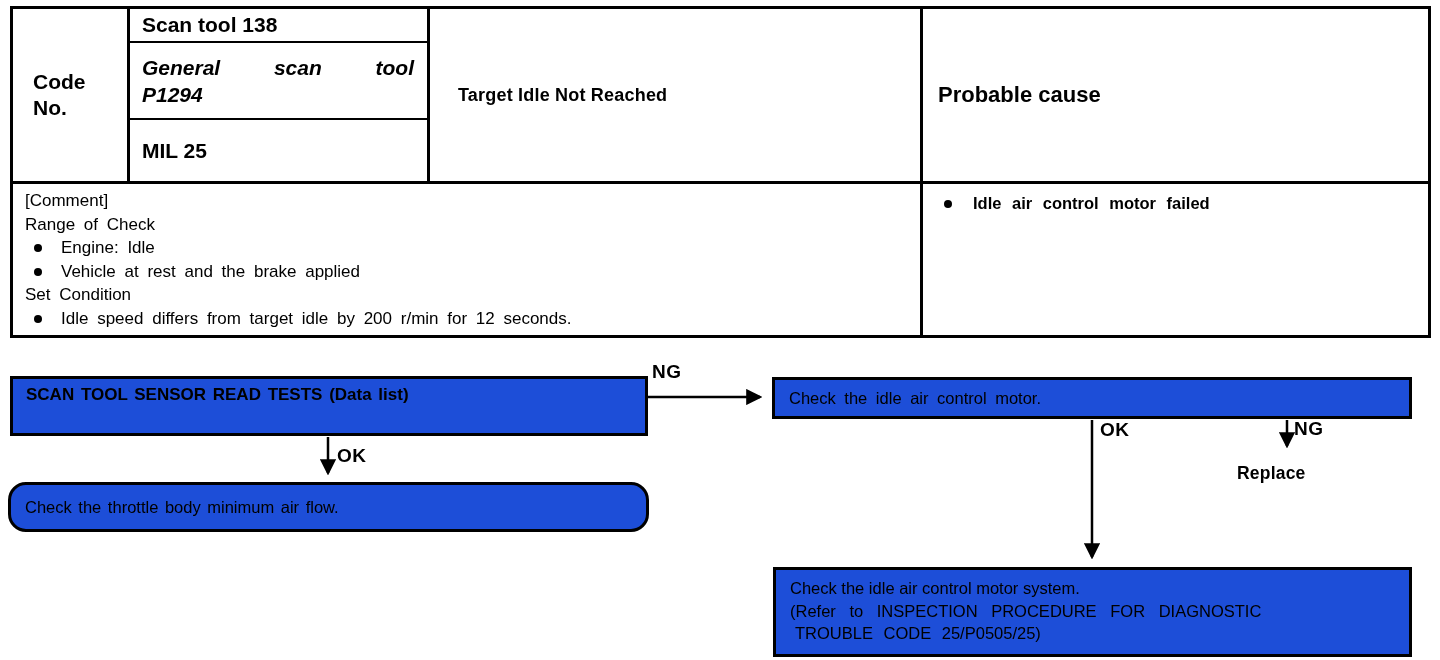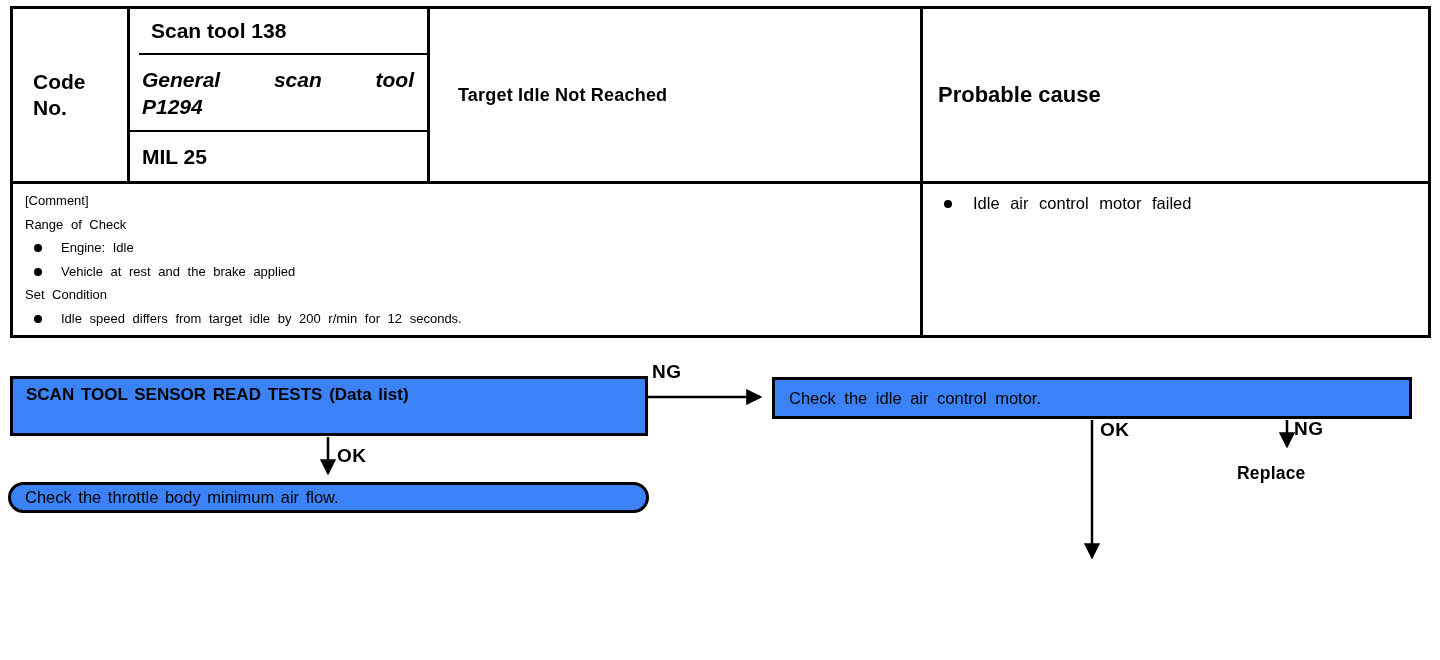--- a/index.html
+++ b/index.html
@@ -26,64 +26,64 @@
   }
   .cell-code .code-text { width: 72px; }
   .cell-scantools {
     grid-column: 2; grid-row: 1; border-right: 3px solid #000;
     display: flex; flex-direction: column;
   }
   .subcell {
     box-sizing: border-box; display: flex; align-items: center;
     padding-left: 12px; font-size: 21px; font-weight: bold;
   }
-  .subcell-1 { height: 46px; border-bottom: 2px solid #000; margin-left: 9px; }
+  .subcell-1 { height: 34px; border-bottom: 2px solid #000; }
   .subcell-2 { height: 77px; border-bottom: 2px solid #000; font-style: italic; }
   .subcell-3 { flex: 1; text-align: center; }
   .gst-block { width: 272px; line-height: 27px; }
   .gst-line1 { text-align: justify; text-align-last: justify; }
   .cell-title {
     grid-column: 3; grid-row: 1; border-right: 3px solid #000;
     display: flex; align-items: center; padding-left: 28px;
     font-size: 18px; font-weight: bold; letter-spacing: 0.2px;
   }
   .cell-pc-header {
     grid-column: 4; grid-row: 1;
     display: flex; align-items: center; padding-left: 15px;
     font-size: 22px; font-weight: bold;
   }
   .cell-comment {
     grid-column: 1 / 4; grid-row: 2;
     border-top: 3px solid #000; border-right: 3px solid #000;
     padding: 5px 10px 0 12px;
-    font-size: 13px; line-height: 23.5px; word-spacing: 4px;
+    font-size: 17px; line-height: 23.5px; word-spacing: 4px;
   }
   .cell-causes {
     grid-column: 4; grid-row: 2; border-top: 3px solid #000;
     padding: 7px 8px 0 12px;
     font-size: 16.5px; line-height: 25px; word-spacing: 6px;
   }
   .bullet { position: relative; padding-left: 36px; }
   .bullet::before {
     content: ""; position: absolute; left: 9px; top: 8px;
     width: 8px; height: 8px; border-radius: 50%; background: #000;
   }
-  .cell-causes .bullet { padding-left: 38px; }
+  .cell-causes .bullet { padding-left: 38px; font-weight: bold; }
   .cell-causes .bullet::before { top: 9px; }
 
   
   .fc-box {
-    position: absolute; background: #3b82f6; border: 3px solid #000;
+    position: absolute; background: #1d4ed8; border: 3px solid #000;
     box-sizing: border-box; font-size: 16.5px;
   }
   #box-a { left: 10px;  top: 376px; width: 638px; height: 60px; padding: 4px 0 0 13px; line-height: 24px; }
   #box-a .t1 { font-weight: bold; font-size: 17px; word-spacing: 2px; }
   #box-a .t2 { word-spacing: 2px; }
   #box-b { left: 772px; top: 377px; width: 640px; height: 42px; display: flex; align-items: center; padding-left: 14px; word-spacing: 4px; }
-  #box-c { left: 8px;   top: 482px; width: 641px; height: 31px; display: flex; align-items: center; padding-left: 14px; word-spacing: 2px; border-radius: 18px; }
+  #box-c { left: 8px;   top: 482px; width: 641px; height: 50px; display: flex; align-items: center; padding-left: 14px; word-spacing: 2px; border-radius: 18px; }
   #box-d { left: 773px; top: 567px; width: 639px; height: 90px; padding: 7px 6px 0 14px; line-height: 22.5px; }
   #box-d .d2 { word-spacing: 9px; }
   #box-d .d3 { word-spacing: 6px; padding-left: 5px; }
 
   .fc-label { position: absolute; font-weight: bold; font-size: 19px; letter-spacing: 0.5px; }
   #lbl-ng1 { left: 652px;  top: 361px; }
   #lbl-ok1 { left: 337px;  top: 445px; }
   #lbl-ok2 { left: 1100px; top: 419px; }
   #lbl-ng2 { left: 1294px; top: 418px; }
   #lbl-replace { left: 1237px; top: 463px; font-size: 17.5px; letter-spacing: 0.2px; }
@@ -148,20 +148,25 @@
   </div>
 
   <div id="box-b" class="fc-box">
     <span>Check the idle air control motor.</span>
   </div>
 
   <div id="box-c" class="fc-box">
     <span>Check the throttle body minimum air flow.</span>
   </div>
 
+  <div id="box-d" class="fc-box">
+    <div class="d1">Check the idle air control motor system.</div>
+    <div class="d2">(Refer to INSPECTION PROCEDURE FOR DIAGNOSTIC</div>
+    <div class="d3">TROUBLE CODE 25/P0505/25)</div>
+  </div>
 
   <div id="lbl-ng1" class="fc-label">NG</div>
   <div id="lbl-ok1" class="fc-label">OK</div>
   <div id="lbl-ok2" class="fc-label">OK</div>
   <div id="lbl-ng2" class="fc-label">NG</div>
   <div id="lbl-replace" class="fc-label">Replace</div>
 
 </div>
 
 </body></html>

